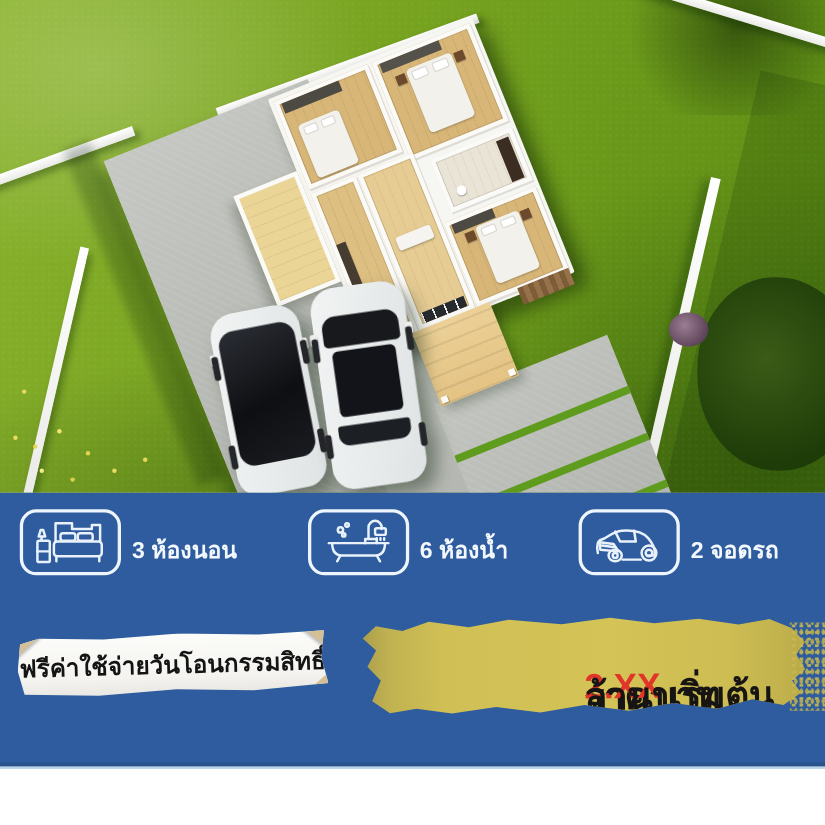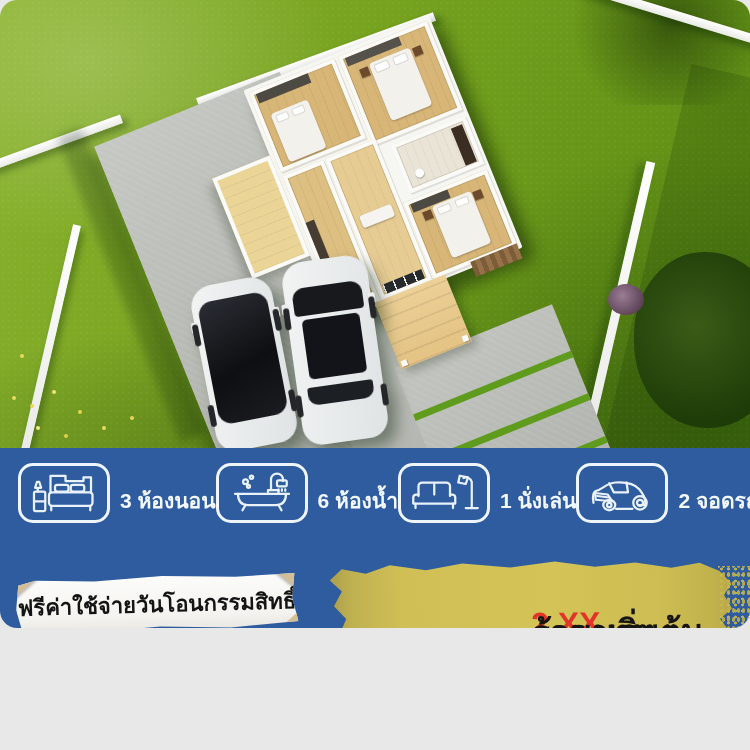--- a/index.html
+++ b/index.html
@@ -1,17 +1,17 @@
 <!DOCTYPE html>
 <html><head>
 <meta charset="utf-8">
 <style>
   html,body{margin:0;padding:0;background:#e8e8e8;}
-  .canvas{position:relative;width:750px;height:628px;overflow:hidden;background:#fff;
-          font-family:"Liberation Sans","DejaVu Sans",sans-serif;border-radius:17px;}
+  .canvas{position:relative;width:750px;height:750px;overflow:hidden;background:#fff;
+          font-family:"Liberation Sans","DejaVu Sans",sans-serif;}
   .canvas *{position:absolute;box-sizing:border-box;}
 
   
   .scene{left:0;top:0;width:750px;height:448px;overflow:hidden;
     background:
       radial-gradient(ellipse 420px 300px at 12% 14%, rgba(255,255,240,.20), transparent 60%),
       radial-gradient(ellipse 520px 400px at 94% 90%, rgba(0,25,0,.30), transparent 65%),
       radial-gradient(ellipse 700px 220px at 45% 104%, rgba(0,18,0,.28), transparent 70%),
       linear-gradient(112deg,#8ab32e 0%,#7ca723 30%,#6f9d1c 55%,#659417 75%,#578a12 100%);}
   .grass-noise{inset:0;background-image:radial-gradient(rgba(255,255,255,.07) 1px, transparent 1.4px);
@@ -279,34 +279,20 @@
               <circle cx="30" cy="23" r="2"></circle>
             <path d="M12 33 h72"></path>
             <path d="M16 33 c0 10 5 15 13 15 h38 c8 0 13 -5 13 -15"></path>
             <path d="M56 33 v-5 h14 v5"></path>
             <path d="M26 48 l-4 7 M70 48 l4 7"></path>
           </svg>
         </div>
         <div class="feature-label">6 ห้องน้ำ</div>
       </div>
 
-      <div class="feature">
-        <div class="icon-box">
-          <svg width="74" height="48" viewBox="0 0 96 64" fill="none" stroke="#e9f2fb" stroke-width="3" stroke-linecap="round" stroke-linejoin="round">
-            <path d="M14 36 v-13 a5 5 0 0 1 5 -5 h32 a5 5 0 0 1 5 5 v13"></path>
-            <path d="M35 19 v15"></path>
-            <path d="M14 34 h-3 a4 4 0 0 0 -4 4 v8 h56 v-8 a4 4 0 0 0 -4 -4 h-3"></path>
-            <path d="M10 46 v6 M60 46 v6"></path>
-            <path d="M85 52 V17 a8 8 0 0 0 -11 -5"></path>
-            <path d="M69 9 l11 2 -3 9 -10 -2 z"></path>
-            <path d="M77 52 h16"></path>
-          </svg>
-        </div>
-        <div class="feature-label">1 นั่งเล่น</div>
-      </div>
 
       <div class="feature">
         <div class="icon-box">
           <svg width="74" height="48" viewBox="0 0 96 64" fill="none" stroke="#e9f2fb" stroke-width="3" stroke-linecap="round" stroke-linejoin="round">
             <path d="M10 45 c-2 -9 0 -15 4 -16 c8 -2 13 -10 25 -11 c14 -1 26 2 32 9 c5 6 8 12 8 17 v4 h-9"></path>
             <path d="M31 19 l6 12 h19 l-2 -13"></path>
             <path d="M12 32 l17 2 6 9 -22 -2 z"></path>
             <path d="M15 36 l16 2"></path>
             <ellipse cx="31" cy="48" rx="8" ry="7"></ellipse>
               <circle cx="31" cy="48" r="3"></circle>

